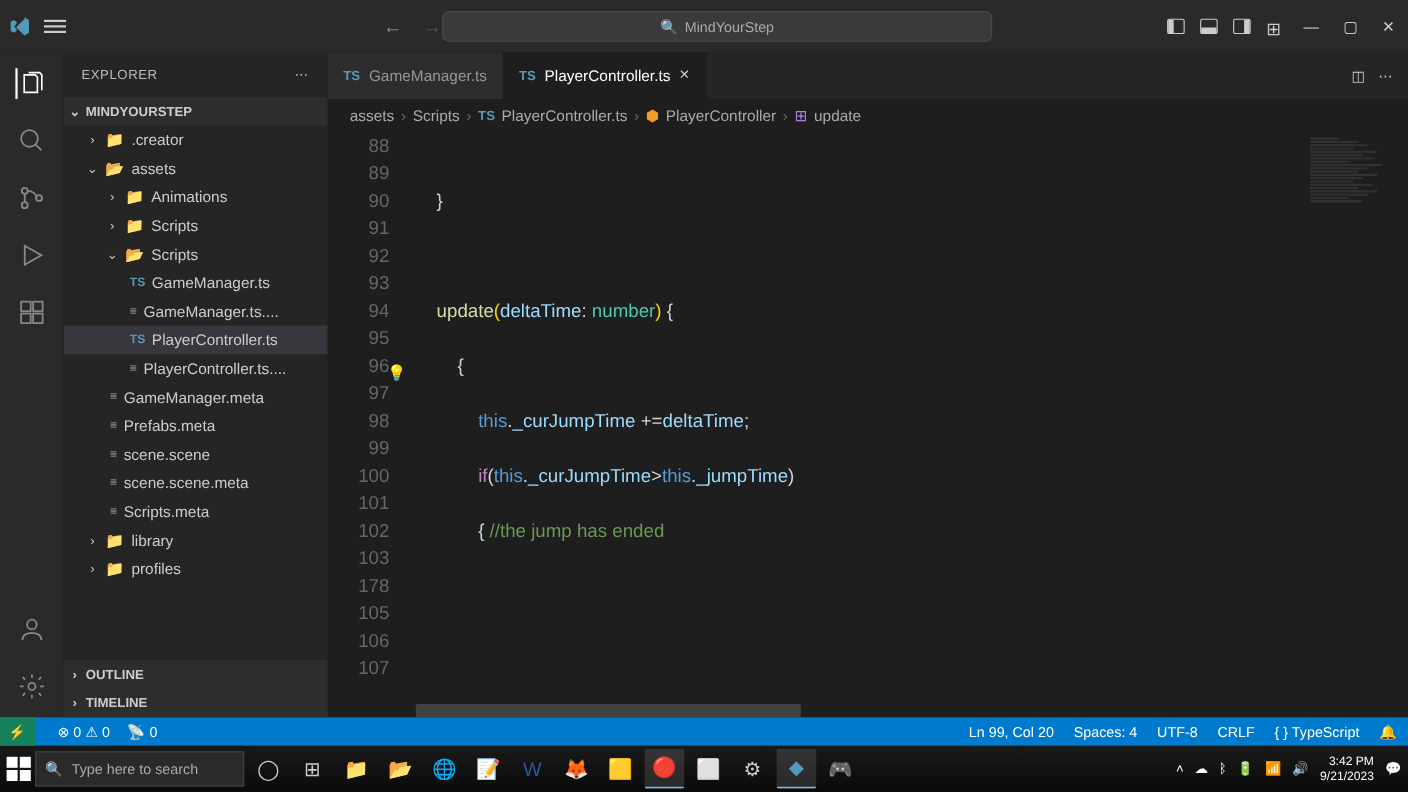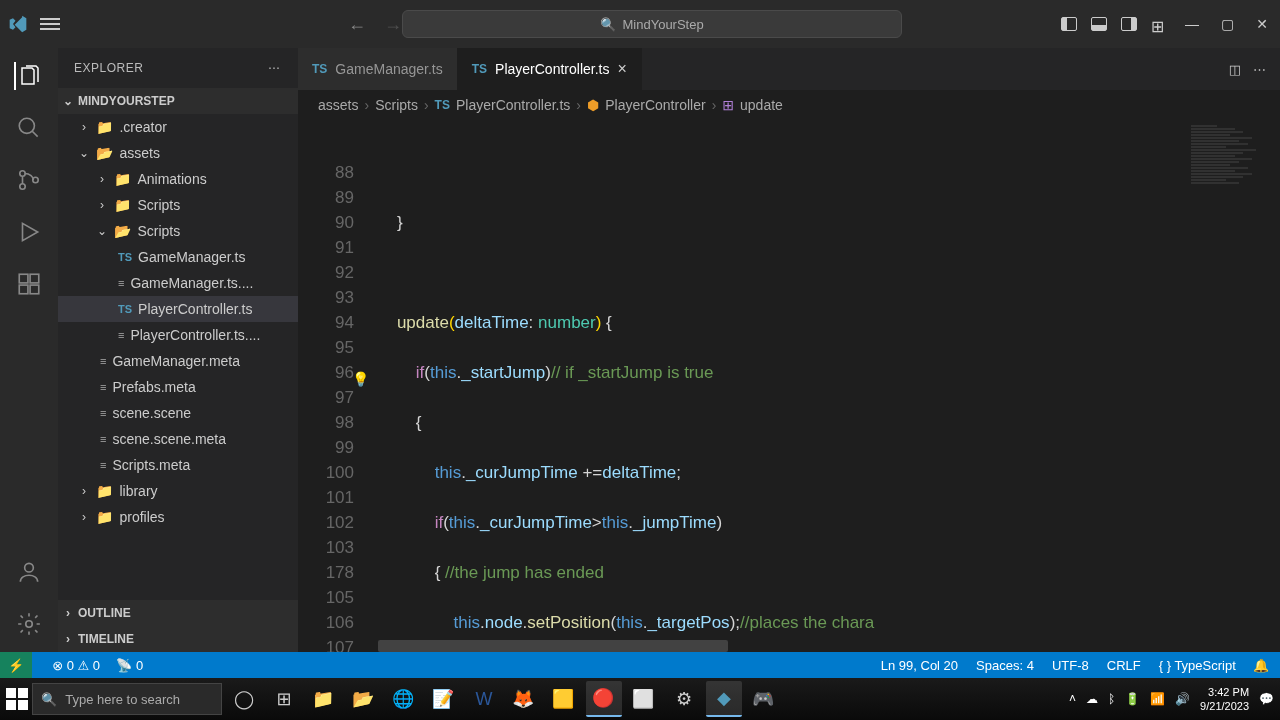--- a/index.html
+++ b/index.html
@@ -43,21 +43,21 @@
 .tab { display: flex; align-items: center; padding: 0 14px; gap: 8px; color: #969696; background: #2d2d2d; border-right: 1px solid #1e1e1e; cursor: pointer; font-size: 14px; }
 .tab.active { background: #1e1e1e; color: #fff; }
 .tab .ts { color: #519aba; font-size: 12px; font-weight: bold; }
 .tab .close { color: #ccc; font-size: 16px; }
 .tab-actions { margin-left: auto; display: flex; align-items: center; gap: 12px; padding-right: 14px; color: #ccc; }
 
 .breadcrumbs { height: 30px; display: flex; align-items: center; padding-left: 20px; gap: 6px; color: #aaa; font-size: 14px; }
 .breadcrumbs .sep { color: #666; }
 .breadcrumbs .sym { color: #b180d7; }
 
-.code-area { flex: 1; display: flex; position: relative; font-family: 'Consolas', monospace; font-size: 17px; line-height: 25px; overflow: hidden; margin-top: 40px; }
+.code-area { flex: 1; display: flex; position: relative; font-family: 'Consolas', monospace; font-size: 17px; line-height: 25px; overflow: hidden; }
 .gutter { width: 80px; text-align: right; padding-right: 24px; color: #666; user-select: none; }
 .gutter .line { height: 25px; }
 .code { flex: 1; white-space: pre; color: #d4d4d4; position: relative; }
 .code .line { height: 25px; }
 .lightbulb { position: absolute; left: -26px; top: 207px; color: #ffcc00; font-size: 14px; }
 
 .kw { color: #c586c0; }
 .fn { color: #dcdcaa; }
 .param { color: #9cdcfe; }
 .type { color: #4ec9b0; }
@@ -311,26 +311,24 @@
           <div class="line">178</div>
           <div class="line">105</div>
           <div class="line">106</div>
           <div class="line">107</div>
       </div>
       <div class="code">
         <span class="lightbulb">💡</span>
 <div class="line">    <span class="punct">}</span></div>
 <div class="line"></div>
 <div class="line">    <span class="fn">update</span><span class="brace-hl">(</span><span class="param">deltaTime</span><span class="punct">:</span> <span class="type">number</span><span class="brace-hl">)</span> <span class="punct">{</span></div>
-<div class="line">        <span class="kw">if</span><span class="punct">(</span><span class="this">this</span><span class="punct">.</span><span class="prop">_startJump</span><span class="punct">)</span><span class="comment">// if _startJump is true</span></div>
 <div class="line">        <span class="punct">{</span></div>
 <div class="line">            <span class="this">this</span><span class="punct">.</span><span class="prop">_curJumpTime</span> <span class="op">+=</span><span class="prop">deltaTime</span><span class="punct">;</span></div>
 <div class="line">            <span class="kw">if</span><span class="punct">(</span><span class="this">this</span><span class="punct">.</span><span class="prop">_curJumpTime</span><span class="op">&gt;</span><span class="this">this</span><span class="punct">.</span><span class="prop">_jumpTime</span><span class="punct">)</span></div>
 <div class="line">            <span class="punct">{</span> <span class="comment">//the jump has ended</span></div>
-<div class="line">                <span class="this">this</span><span class="punct">.</span><span class="prop">node</span><span class="punct">.</span><span class="fn">setPosition</span><span class="punct">(</span><span class="this">this</span><span class="punct">.</span><span class="prop">_targetPos</span><span class="punct">);</span><span class="comment">//places the chara</span></div>
 
 
 
 
 
 
 
 
 
 

